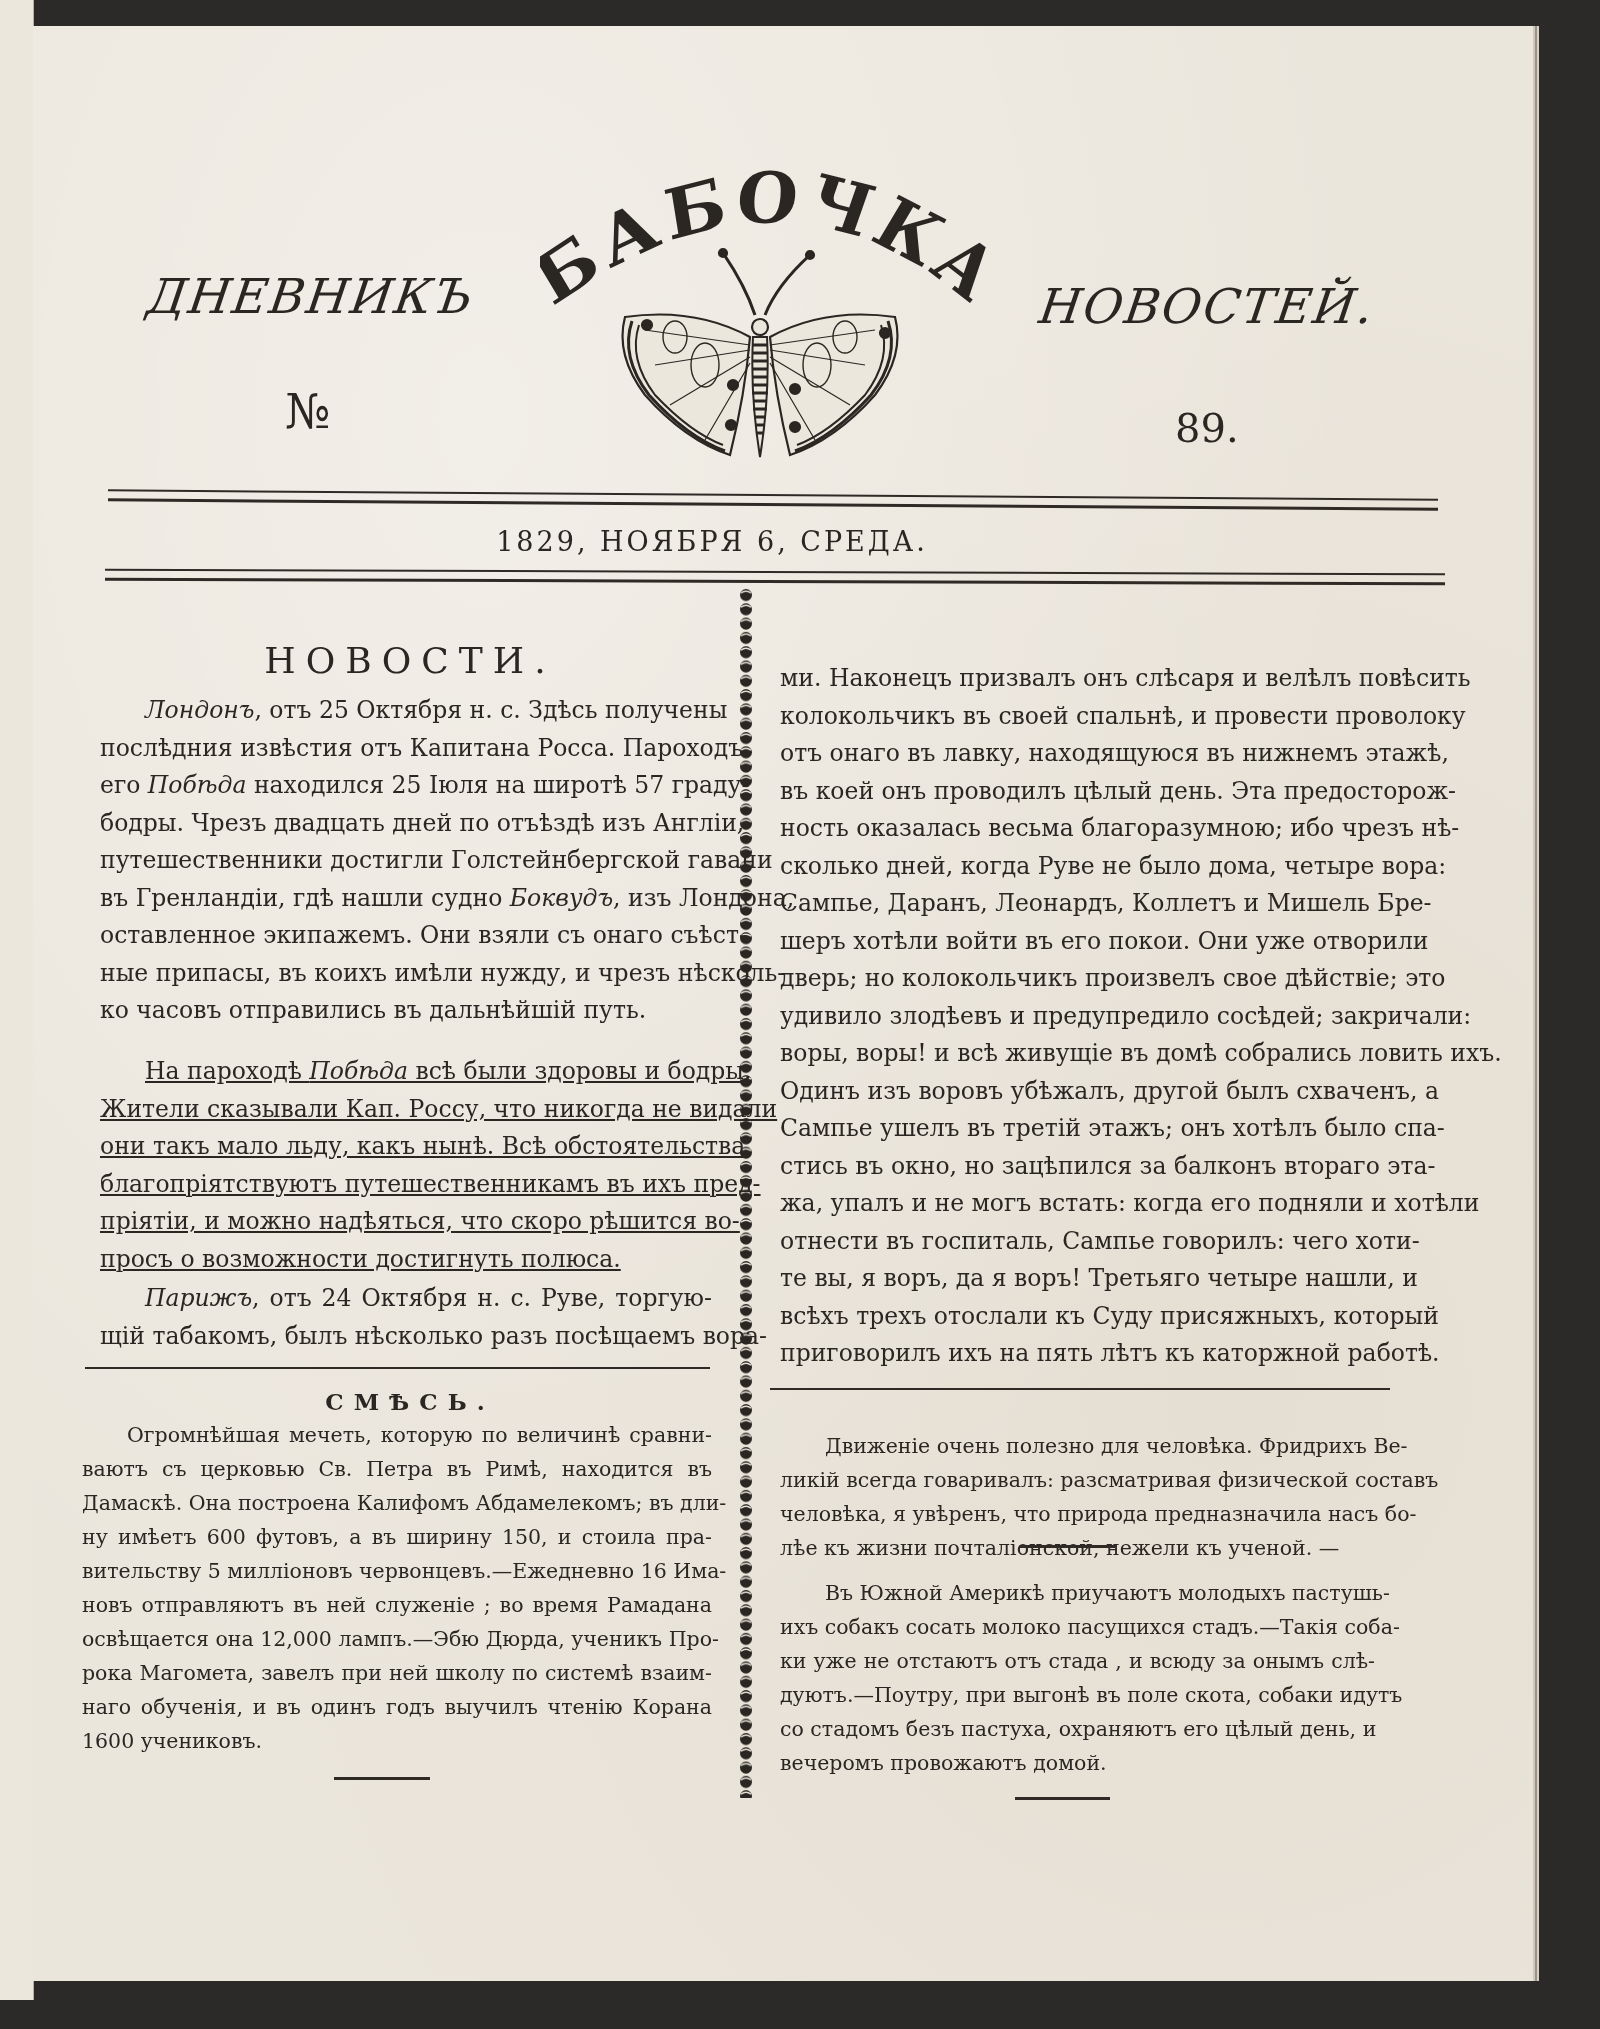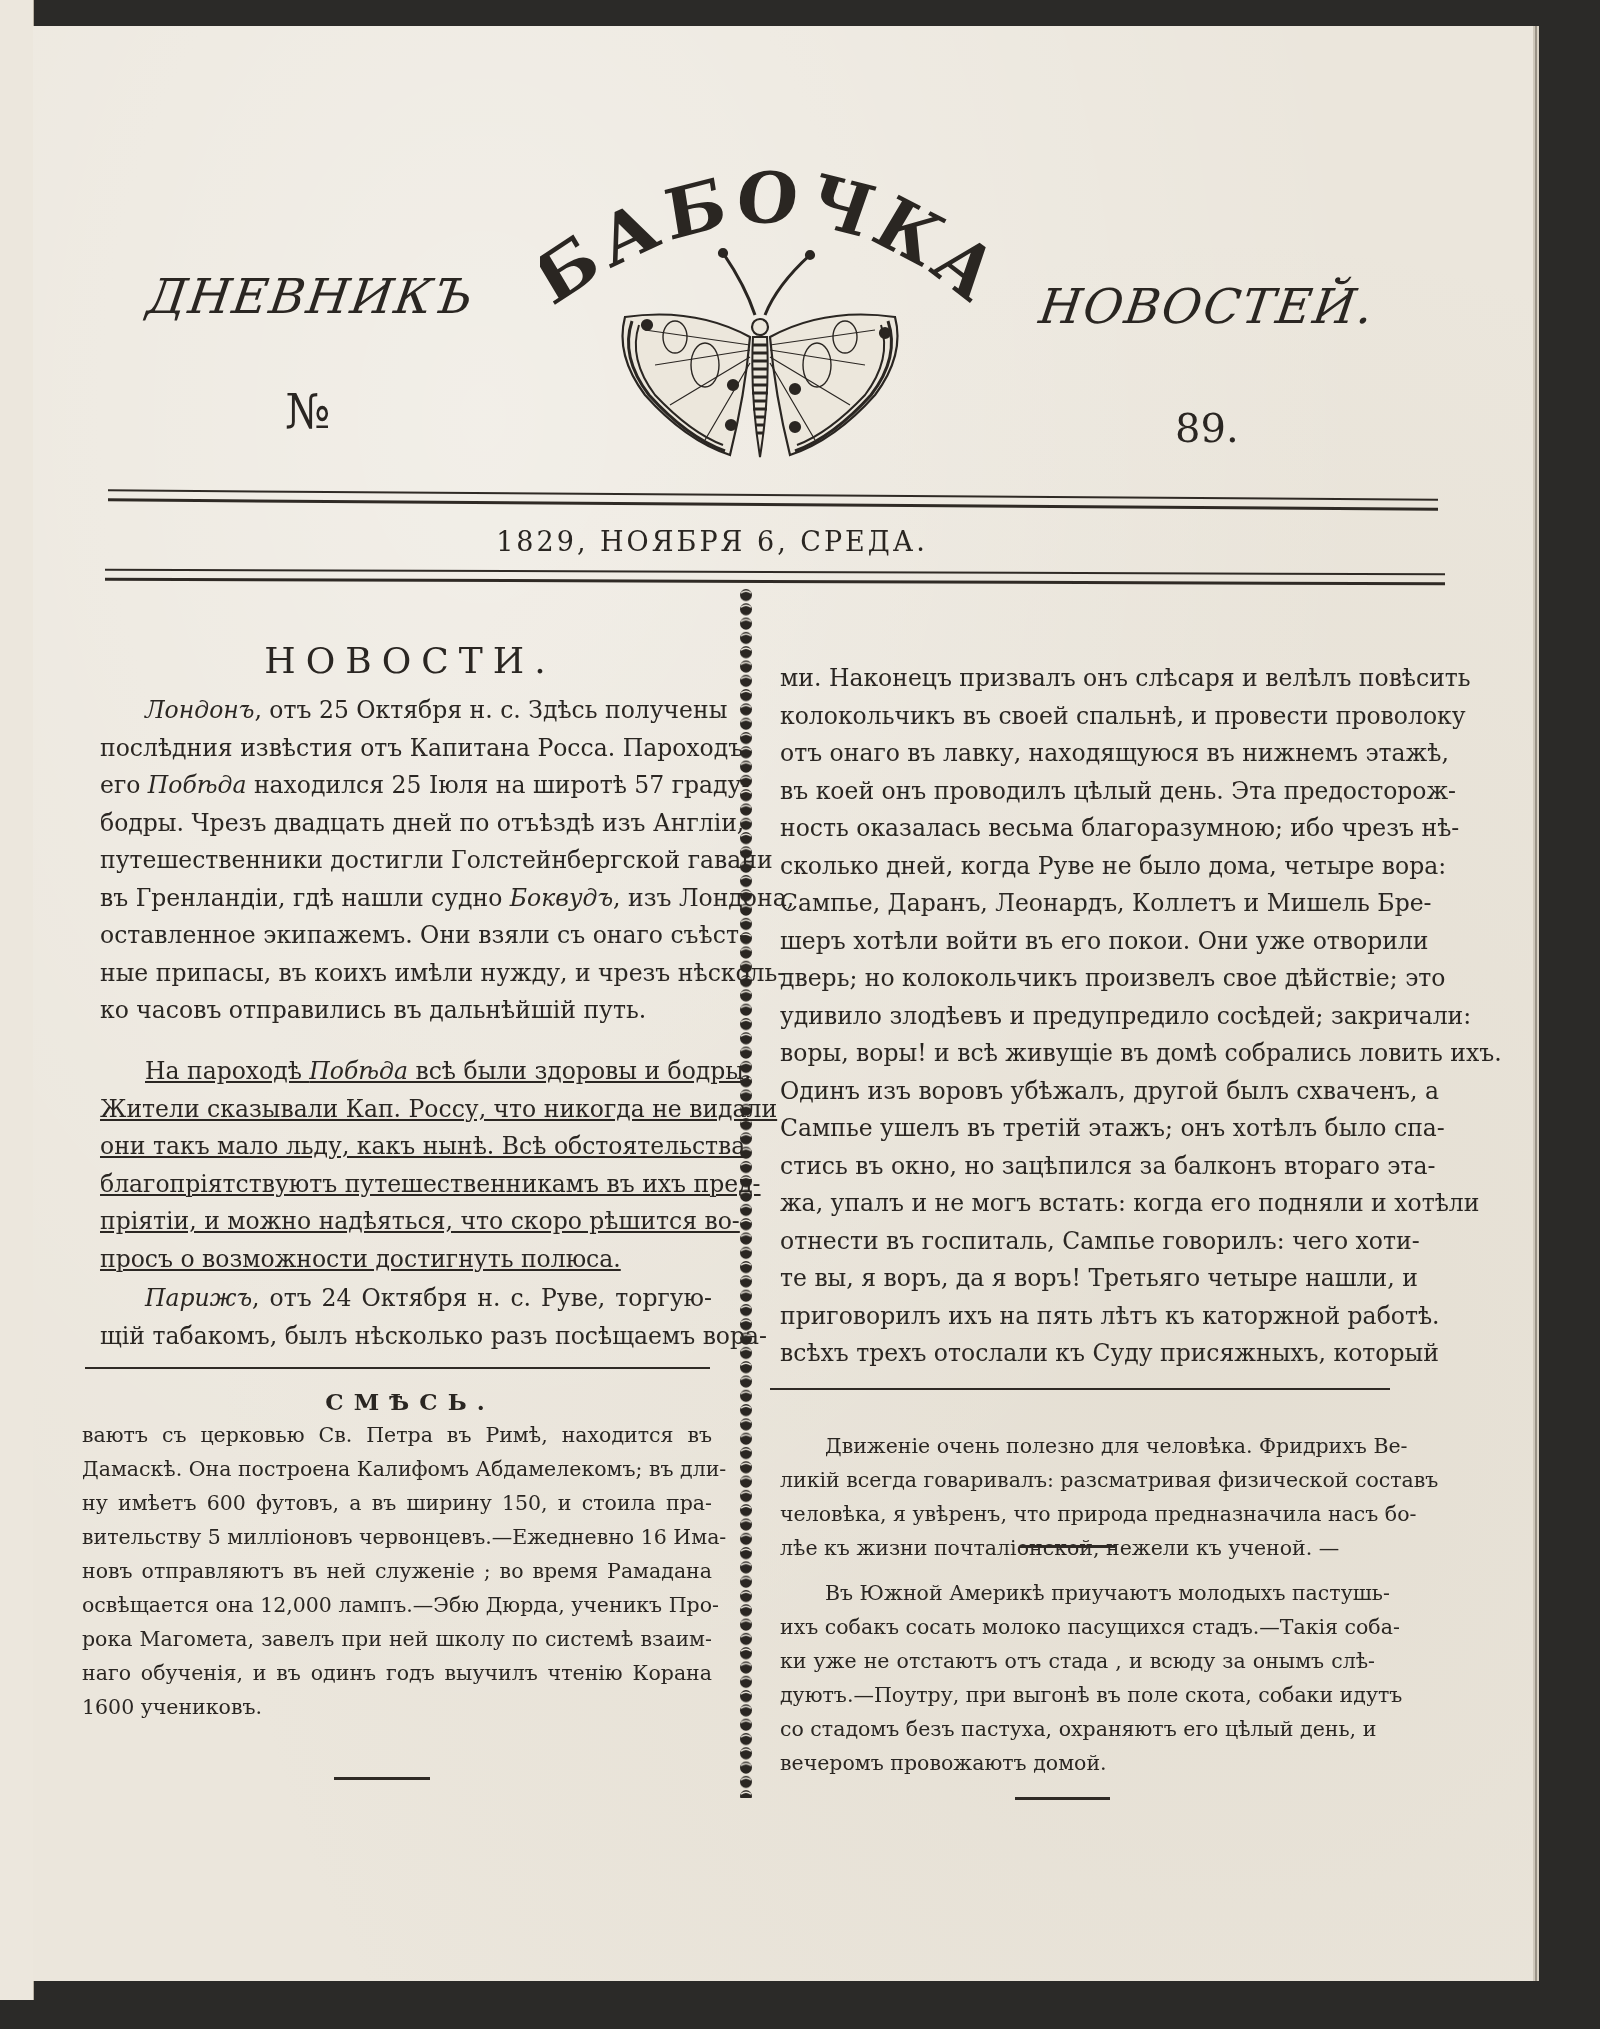--- a/index.html
+++ b/index.html
@@ -152,20 +152,21 @@
 <div class="col" style="left:100px; top:1280px; width:612px;">
   <span class="line indent"><span class="it">Парижъ</span><span>, отъ 24 Октября н. с.  Руве, торгую-</span></span>
   <span class="line">щій табакомъ, былъ нѣсколько разъ посѣщаемъ вора-</span>
 </div>
 
 <div class="rule" style="left:85px; top:1367px; width:625px;"></div>
 
 <div class="section-title" style="left:90px; width:640px; top:1388px; font-size:23px; font-weight:bold;">СМѢСЬ.</div>
 
 <div class="col small" style="left:82px; top:1418px; width:630px;">
+  <span class="line indent">Огромнѣйшая мечеть, которую  по величинѣ сравни-</span>
   <span class="line">ваютъ съ церковью Св. Петра въ Римѣ, находится въ</span>
   <span class="line">Дамаскѣ. Она построена Калифомъ Абдамелекомъ; въ дли-</span>
   <span class="line">ну имѣетъ 600 футовъ, а въ ширину 150, и стоила пра-</span>
   <span class="line">вительству 5 милліоновъ червонцевъ.—Ежедневно 16 Има-</span>
   <span class="line">новъ отправляютъ въ ней служеніе ; во время Рамадана</span>
   <span class="line">освѣщается она 12,000 лампъ.—Эбю Дюрда, ученикъ Про-</span>
   <span class="line">рока Магомета, завелъ при ней школу по системѣ взаим-</span>
   <span class="line">наго обученія, и въ одинъ годъ выучилъ чтенію Корана</span>
   <span class="line last">1600 учениковъ.</span>
 </div>
@@ -183,22 +184,22 @@
   <span class="line">шеръ хотѣли войти въ его покои. Они уже отворили</span>
   <span class="line">дверь; но колокольчикъ произвелъ свое дѣйствіе; это</span>
   <span class="line">удивило злодѣевъ  и предупредило сосѣдей;  закричали:</span>
   <span class="line">воры, воры! и всѣ живущіе въ домѣ собрались ловить ихъ.</span>
   <span class="line">Одинъ  изъ воровъ убѣжалъ,  другой былъ схваченъ, а</span>
   <span class="line">Сампье ушелъ въ третій этажъ; онъ хотѣлъ было спа-</span>
   <span class="line">стись въ окно, но зацѣпился за балконъ втораго эта-</span>
   <span class="line">жа, упалъ и не могъ встать: когда его подняли и хотѣли</span>
   <span class="line">отнести  въ госпиталь, Сампье говорилъ: чего хоти-</span>
   <span class="line">те вы, я воръ, да я воръ! Третьяго четыре нашли, и</span>
+  <span class="line">всѣхъ трехъ отослали къ Суду присяжныхъ, который</span>
   <span class="line">приговорилъ ихъ на пять лѣтъ къ каторжной работѣ.</span>
-  <span class="line">всѣхъ трехъ отослали къ Суду присяжныхъ, который</span>
 </div>
 
 <div class="rule" style="left:770px; top:1388px; width:620px;"></div>
 
 <div class="col small" style="left:780px; top:1398px; width:595px;margin-top:31px;">
   <span class="line indent">Движеніе очень  полезно  для человѣка. Фридрихъ Ве-</span>
   <span class="line">ликій всегда говаривалъ: разсматривая физической составъ</span>
   <span class="line">человѣка, я увѣренъ, что природа предназначила насъ бо-</span>
   <span class="line last">лѣе къ жизни  почталіонской, нежели  къ ученой. —</span>
 </div>

